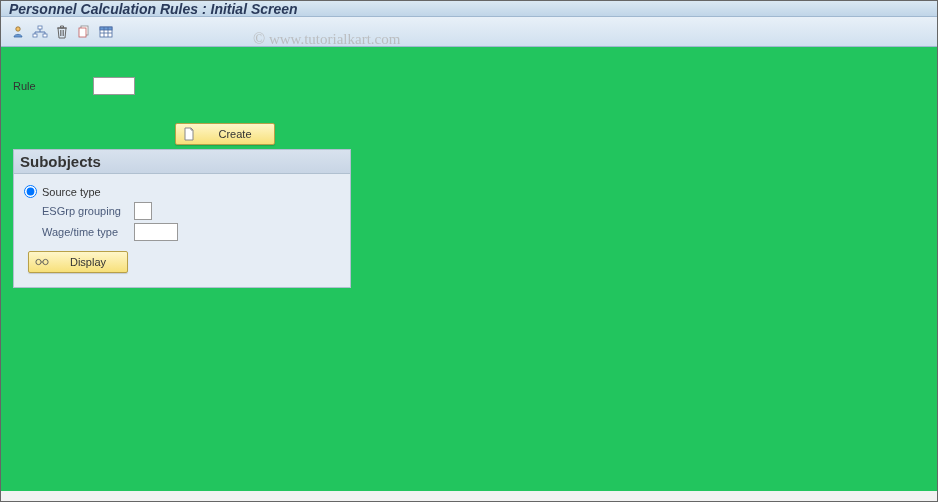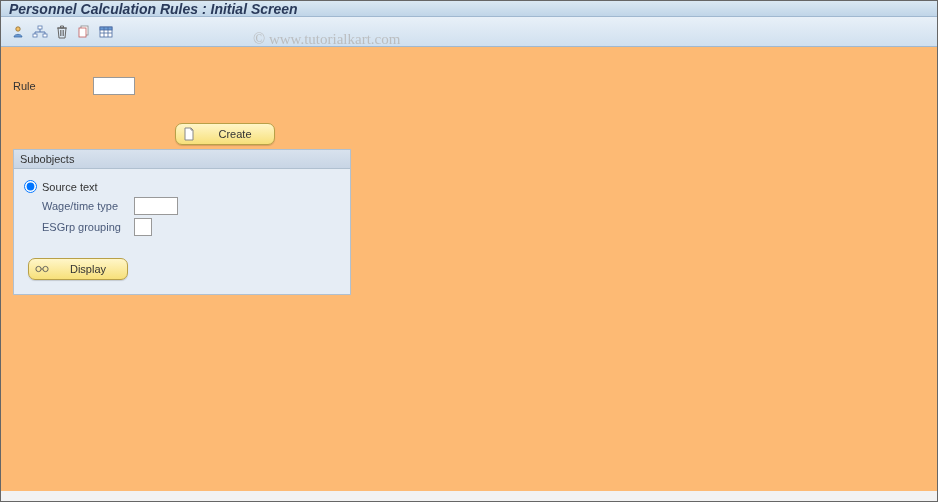--- a/index.html
+++ b/index.html
@@ -44,21 +44,21 @@
       width: 18px;
       height: 18px;
       display: flex;
       align-items: center;
       justify-content: center;
       cursor: pointer;
       border-radius: 2px;
     }
     .content {
       padding: 30px 20px 12px 12px;
-      background: #fdba74;
+      background: #22c55e;
       height: calc(100% - 56px);
     }
     .field-row {
       display: flex;
       align-items: center;
       margin-bottom: 8px;
     }
     .field-label {
       width: 80px;
       color: #333;
@@ -96,21 +96,21 @@
       margin-top: 28px;
       margin-left: 162px;
       margin-bottom: 4px;
     }
     .sap-button {
       display: inline-flex;
       align-items: center;
       height: 22px;
       background: linear-gradient(to bottom, #fff6c8, #f7e07a);
       border: 1px solid #b8a048;
-      border-radius: 7px;
+      border-radius: 2px;
       padding: 0 6px;
       cursor: pointer;
       font-size: 11px;
       color: #333;
       min-width: 100px;
       box-shadow: 0 1px 1px rgba(0,0,0,0.15);
     }
     .btn-icon {
       margin-right: 6px;
       display: inline-flex;
@@ -126,21 +126,22 @@
       background: #e6edf5;
       width: 338px;
       padding: 0;
       position: relative;
     }
     .groupbox-header {
       background: linear-gradient(to bottom, #d8e2ee, #c8d5e5);
       border-bottom: 1px solid #b0c0d0;
       padding: 3px 6px;
       color: #333;
-      font-size: 11px;
+      font-size: 15px;
+      font-weight: bold;
     }
     .groupbox-body {
       padding: 8px 10px 14px 10px;
     }
     .radio-row {
       display: flex;
       align-items: center;
       margin: 3px 0;
       color: #333;
     }
@@ -149,21 +150,21 @@
     }
     .sub-fields {
       margin: 4px 0 6px 0;
     }
     .sub-fields .field-row {
       margin-bottom: 3px;
     }
     .button-row {
       display: flex;
       gap: 32px;
-      margin-top: 22px;
+      margin-top: 10px;
       padding-left: 4px;
     }
     .watermark {
       position: absolute;
       top: 29px;
       left: 236px;
       color: rgba(180,180,180,0.8);
       font-size: 15px;
       font-family: Liberation Serif, serif;
       pointer-events: none;
@@ -240,31 +241,31 @@
       <span class="btn-label">Create</span>
     </button>
   </div>
 
   <div class="groupbox">
     <div class="groupbox-header">Subobjects</div>
     <div class="groupbox-body">
 
       <label class="radio-row">
         <input type="radio" name="subobj" checked="" style="">
-        <span>Source text</span>
+        <span>Source type</span>
       </label>
 
       <div class="sub-fields">
+        <div class="field-row">
+          <span class="field-label-indent">ESGrp grouping</span>
+          <input class="input-tiny" type="text" value="" style="">
+        </div>
         <div class="field-row">
           <span class="field-label-indent">Wage/time type</span>
           <input class="input-med" type="text" value="" style="">
-        </div>
-        <div class="field-row">
-          <span class="field-label-indent">ESGrp grouping</span>
-          <input class="input-tiny" type="text" value="" style="">
         </div>
       </div>
 
 
 
       <div class="button-row">
         <button class="sap-button">
           <span class="btn-icon">
             <svg width="16" height="10" viewBox="0 0 16 10">
               <circle cx="4" cy="5" r="3" fill="none" stroke="#555" stroke-width="1"></circle>

